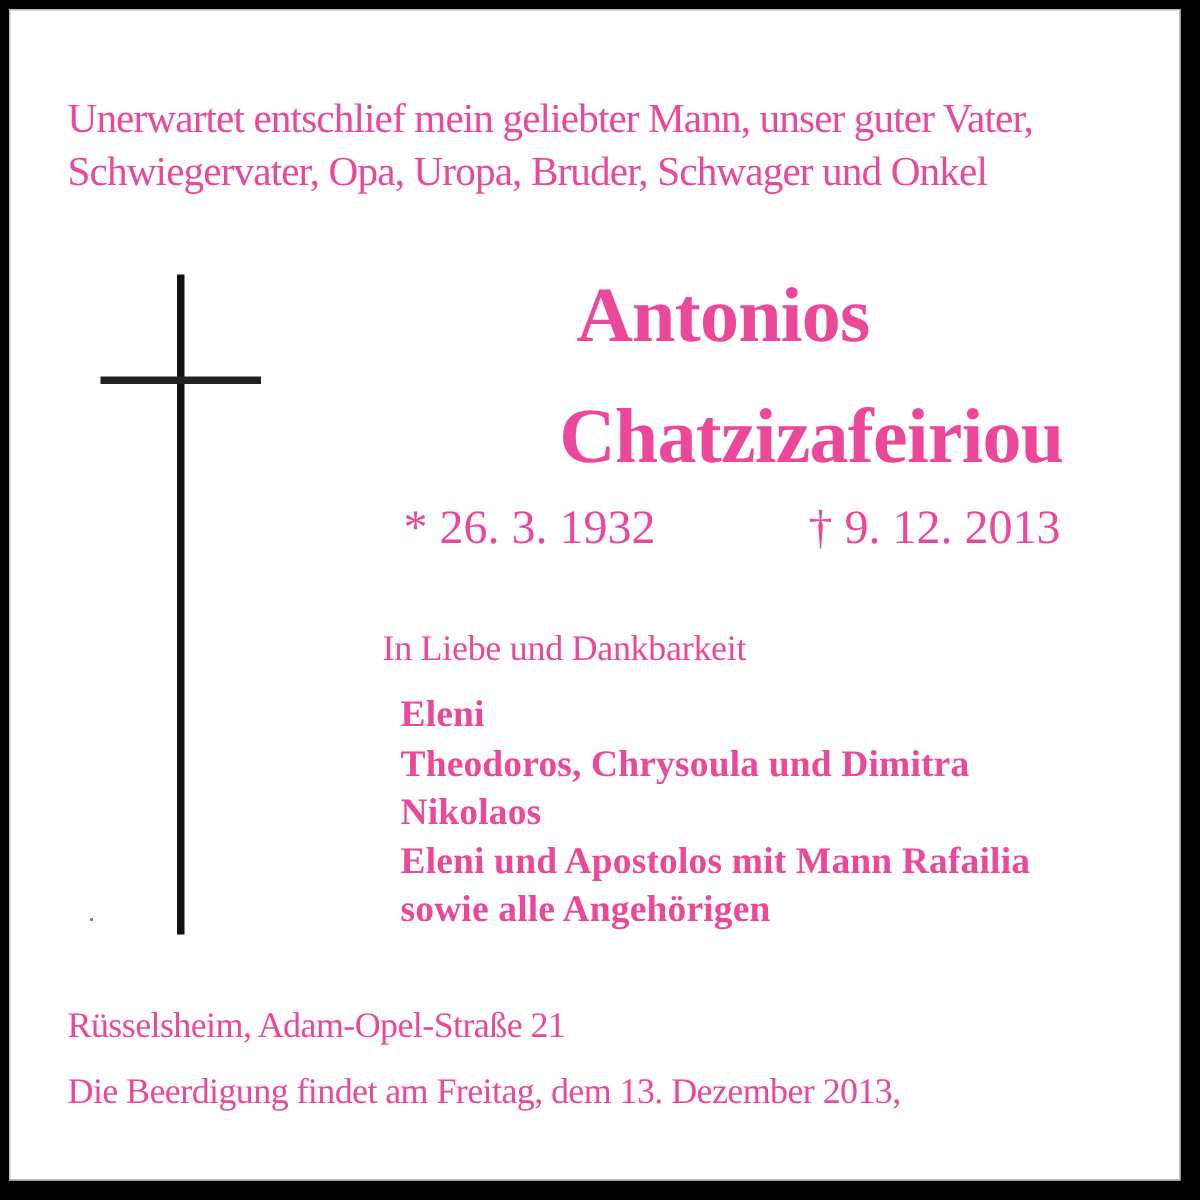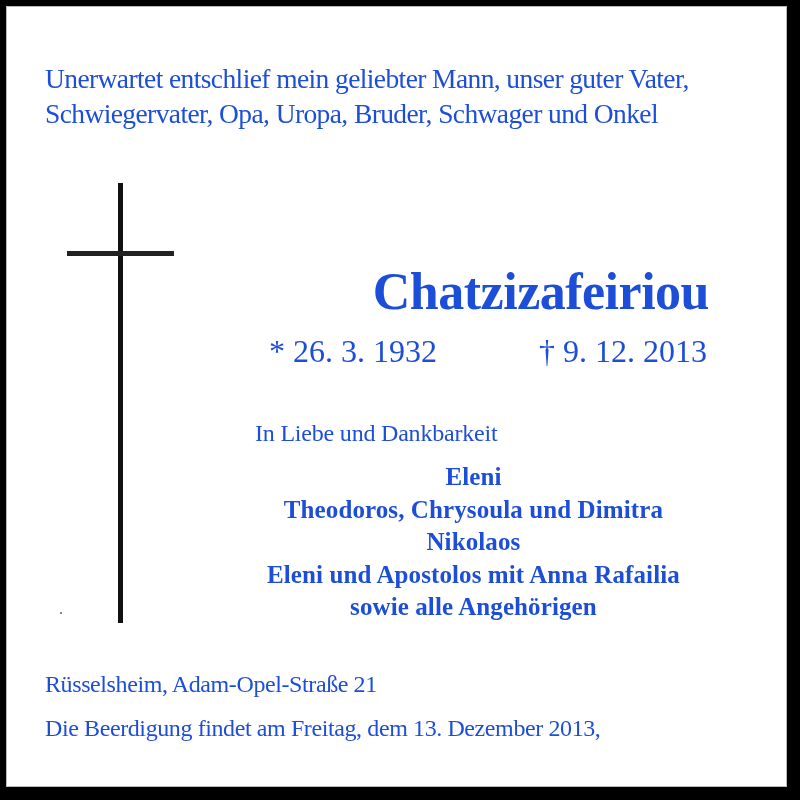--- a/index.html
+++ b/index.html
@@ -5,33 +5,33 @@
     html, body { margin: 0; padding: 0; }
     body {
       width: 800px; height: 800px; background: #000;
       position: relative; overflow: hidden;
     }
     .card {
       position: absolute; left: 6px; top: 6px;
       width: 781px; height: 781px;
       background: #fff; border: 1px solid #bbb; box-sizing: border-box;
       font-family: "Liberation Serif", "DejaVu Serif", serif;
-      color: #1d4ed8;
+      color: #ec4899;
     }
     .abs { position: absolute; white-space: nowrap; }
     .intro { left: 38px; top: 54px; font-size: 27.5px; line-height: 35px; letter-spacing: -0.6px; }
     .name { left: 230px; width: 480px; text-align: center; font-weight: bold; font-size: 52px; line-height: 58px; letter-spacing: -0.5px; }
     .name1 { top: 175px; left: 235px; }
     .name2 { top: 256px; left: 222px; text-align: right; }
     .dates { top: 327px; font-size: 32px; line-height: 34px; }
     .born { left: 262px; }
     .died { left: 532px; }
     .thanks { left: 248px; top: 410px; font-size: 24px; line-height: 32px; letter-spacing: -0.2px; }
     .mourners { left: 260px; top: 454px; font-weight: bold; font-size: 25px; line-height: 32.5px; letter-spacing: 0.1px; }
-    .mourners div { height: 32.5px; text-align: center; }
+    .mourners div { height: 32.5px; }
     .address { left: 38px; top: 660px; font-size: 24px; line-height: 34px; letter-spacing: -0.4px; }
     .funeral { left: 38px; top: 704px; font-size: 24px; line-height: 35px; letter-spacing: -0.4px; }
     .cross-v { position: absolute; left: 111px; top: 176px; width: 5px; height: 440px; background: #111; }
     .cross-h { position: absolute; left: 60px; top: 244px; width: 107px; height: 5px; background: #222; }
     .speck { position: absolute; left: 53px; top: 605px; width: 2px; height: 2px; background: #888; }
   </style>
 </head>
 <body>
 
 <div class="card">
@@ -39,32 +39,33 @@
     <div>Unerwartet entschlief  mein geliebter Mann, unser guter Vater,</div>
     <div>Schwiegervater, Opa, Uropa, Bruder, Schwager und Onkel</div>
   </div>
 
   <div>
     <div class="cross-v"></div>
     <div class="cross-h"></div>
   </div>
   <div class="speck"></div>
 
+  <div class="abs name name1">Antonios</div>
   <div class="abs name name2">Chatzizafeiriou</div>
 
   <div class="abs dates born">* 26. 3. 1932</div>
   <div class="abs dates died">† 9. 12. 2013</div>
 
   <div class="abs thanks">In Liebe und Dankbarkeit</div>
 
   <div class="abs mourners">
     <div>Eleni</div>
     <div>Theodoros, Chrysoula und Dimitra</div>
     <div>Nikolaos</div>
-    <div>Eleni und Apostolos mit Anna Rafailia</div>
+    <div>Eleni und Apostolos mit Mann Rafailia</div>
     <div>sowie alle Angehörigen</div>
   </div>
 
   <div class="abs address">Rüsselsheim, Adam-Opel-Straße 21</div>
 
   <div class="abs funeral">
     <div>Die Beerdigung findet am Freitag, dem 13. Dezember 2013,</div>
   </div>
 </div>
 

